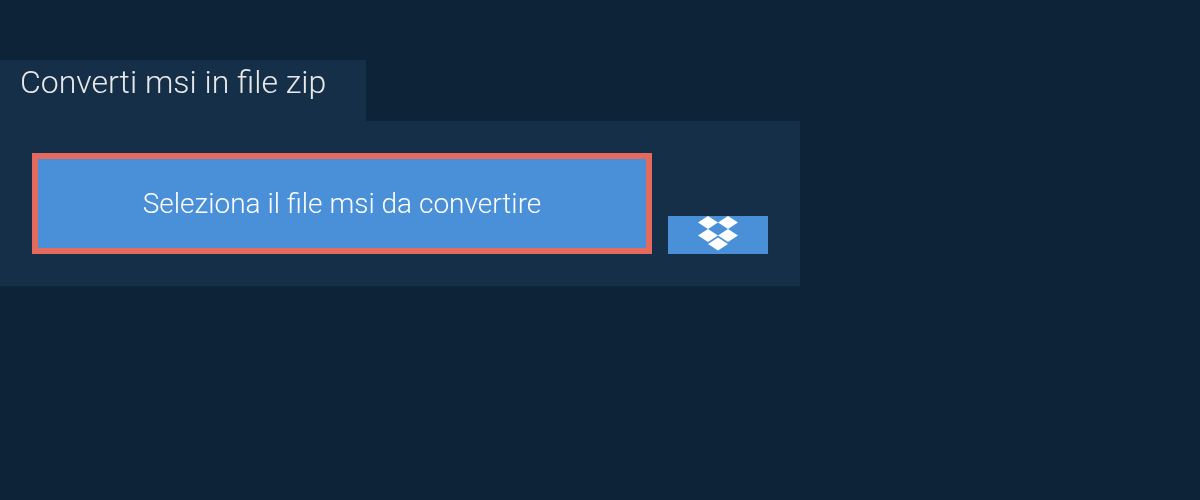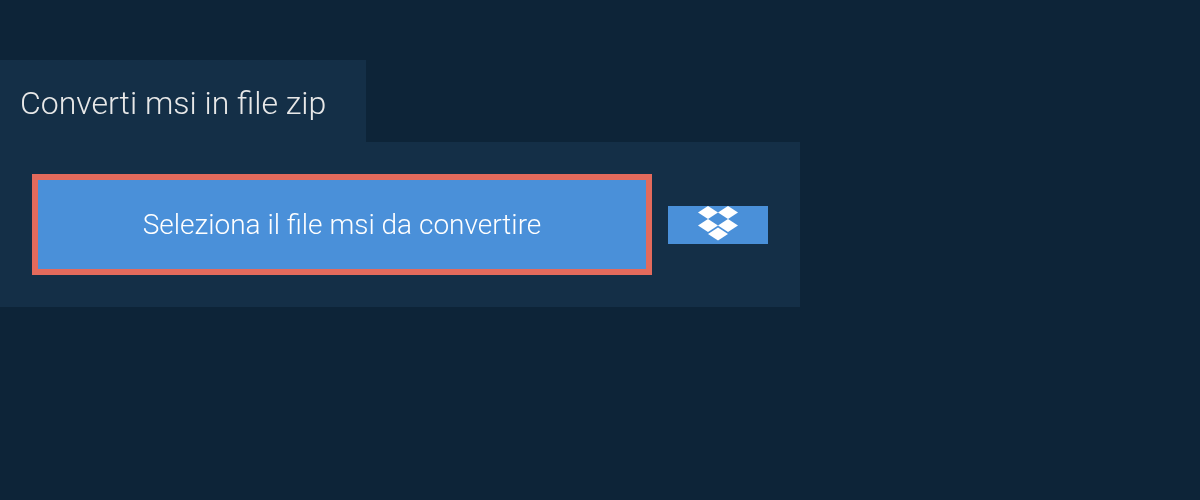--- a/index.html
+++ b/index.html
@@ -10,37 +10,37 @@
     body {
       width: 1200px;
       height: 500px;
       background-color: #0d2438;
       font-family: -apple-system, BlinkMacSystemFont, "Segoe UI", Roboto, sans-serif;
       overflow: hidden;
     }
     .tab-header {
       display: inline-block;
       background-color: #142f47;
-      padding: 24px 40px 20px 20px;
+      padding: 3px 40px 20px 20px;
       margin-top: 60px;
     }
     .tab-label {
       color: #e8e8e8;
       font-size: 32px;
       font-weight: 300;
     }
     .panel {
       background-color: #142f47;
       padding: 32px;
       width: 800px;
     }
     .button-row {
       display: flex;
       gap: 16px;
-      align-items: center;
+      align-items: flex-end;
     }
     .select-button {
       flex: 1;
       background-color: #4a90d9;
       border: 6px solid #e36a5c;
       color: #ffffff;
       font-size: 28px;
       font-weight: 300;
       padding: 28px 20px;
       text-align: center;

